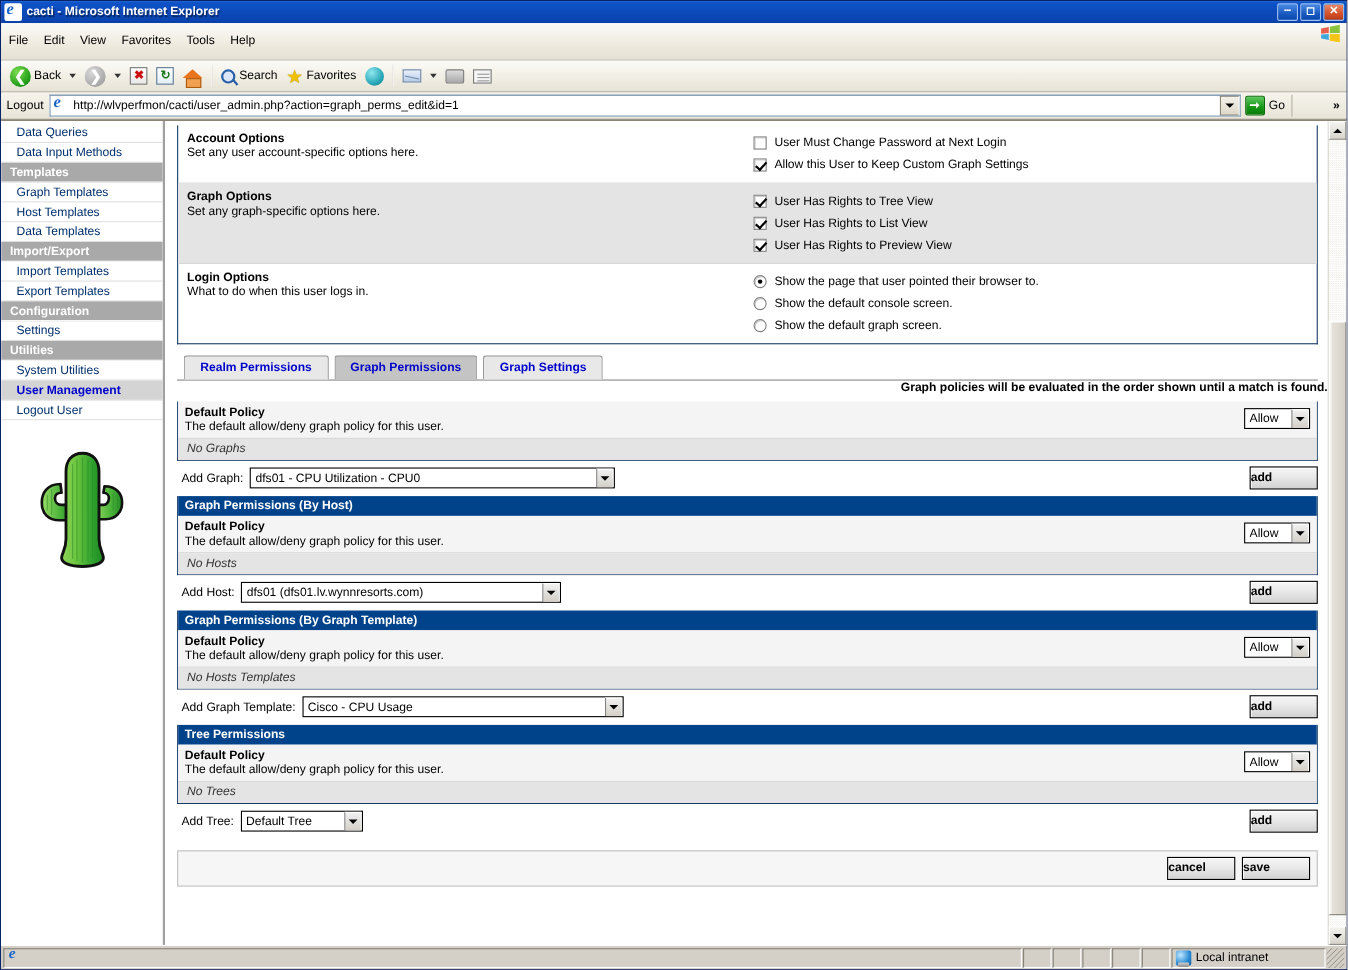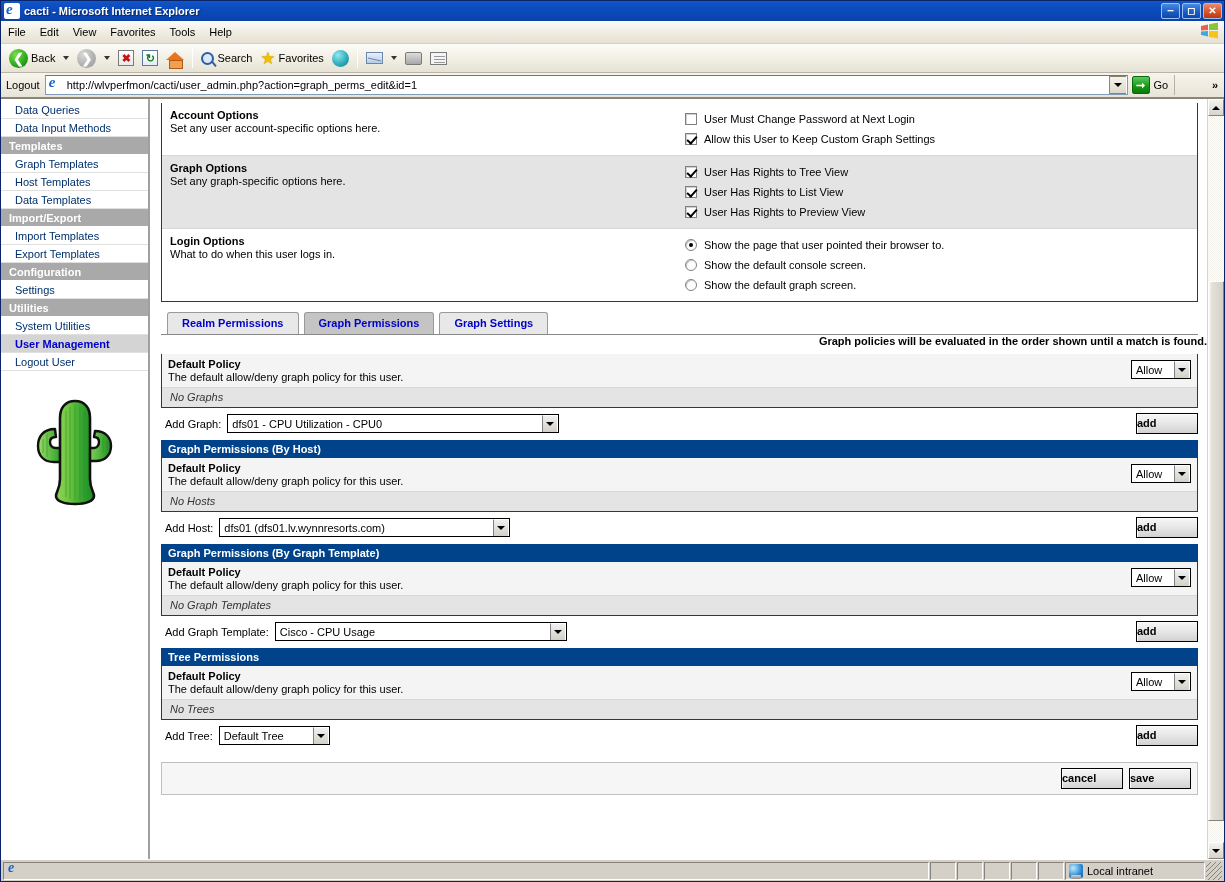--- a/index.html
+++ b/index.html
@@ -64,21 +64,21 @@
   .tb-btn span {
     position: absolute; left: 0; right: 0; top: 0; bottom: 0;
     color: #fff; font-size: 10px; font-weight: bold;
     display: flex; align-items: center; justify-content: center;
     line-height: 1;
   }
   .tb-btn.close { background: linear-gradient(to bottom, #e88b6c, #d4512a 60%, #b93a16); }
 
   
   #menubar {
-    height: 23px;
+    height: 34px;
     background: linear-gradient(to bottom, #fbfbf8, #eeeade 60%, #e4e0d4);
     display: flex; align-items: center;
     border-bottom: 1px solid #d4d0c8;
     flex: none;
     position: relative;
   }
   #menubar .menu-item {
     padding: 2px 7px 3px 7px;
     font-size: 11px; color: #000;
     cursor: default;
@@ -792,21 +792,21 @@
             <div class="pp-title">Default Policy</div>
             <div class="pp-desc">The default allow/deny graph policy for this user.</div>
           </div>
           <div class="sel policy">
             <span class="sel-val">Allow</span>
             <span class="sel-btn">
                 <span class="arrow-dn"></span>
               </span>
           </div>
         </div>
-        <div class="perm-empty">No Graph Templates</div>
+        <div class="perm-empty">No Hosts Templates</div>
       </div>
       <div class="add-row">
         <span class="add-label">Add Graph Template:</span>
         <div class="sel add-sel" style="width:292px">
           <span class="sel-val">Cisco - CPU Usage</span>
           <span class="sel-btn">
               <span class="arrow-dn"></span>
             </span>
         </div>
         <span class="spacer"></span>

